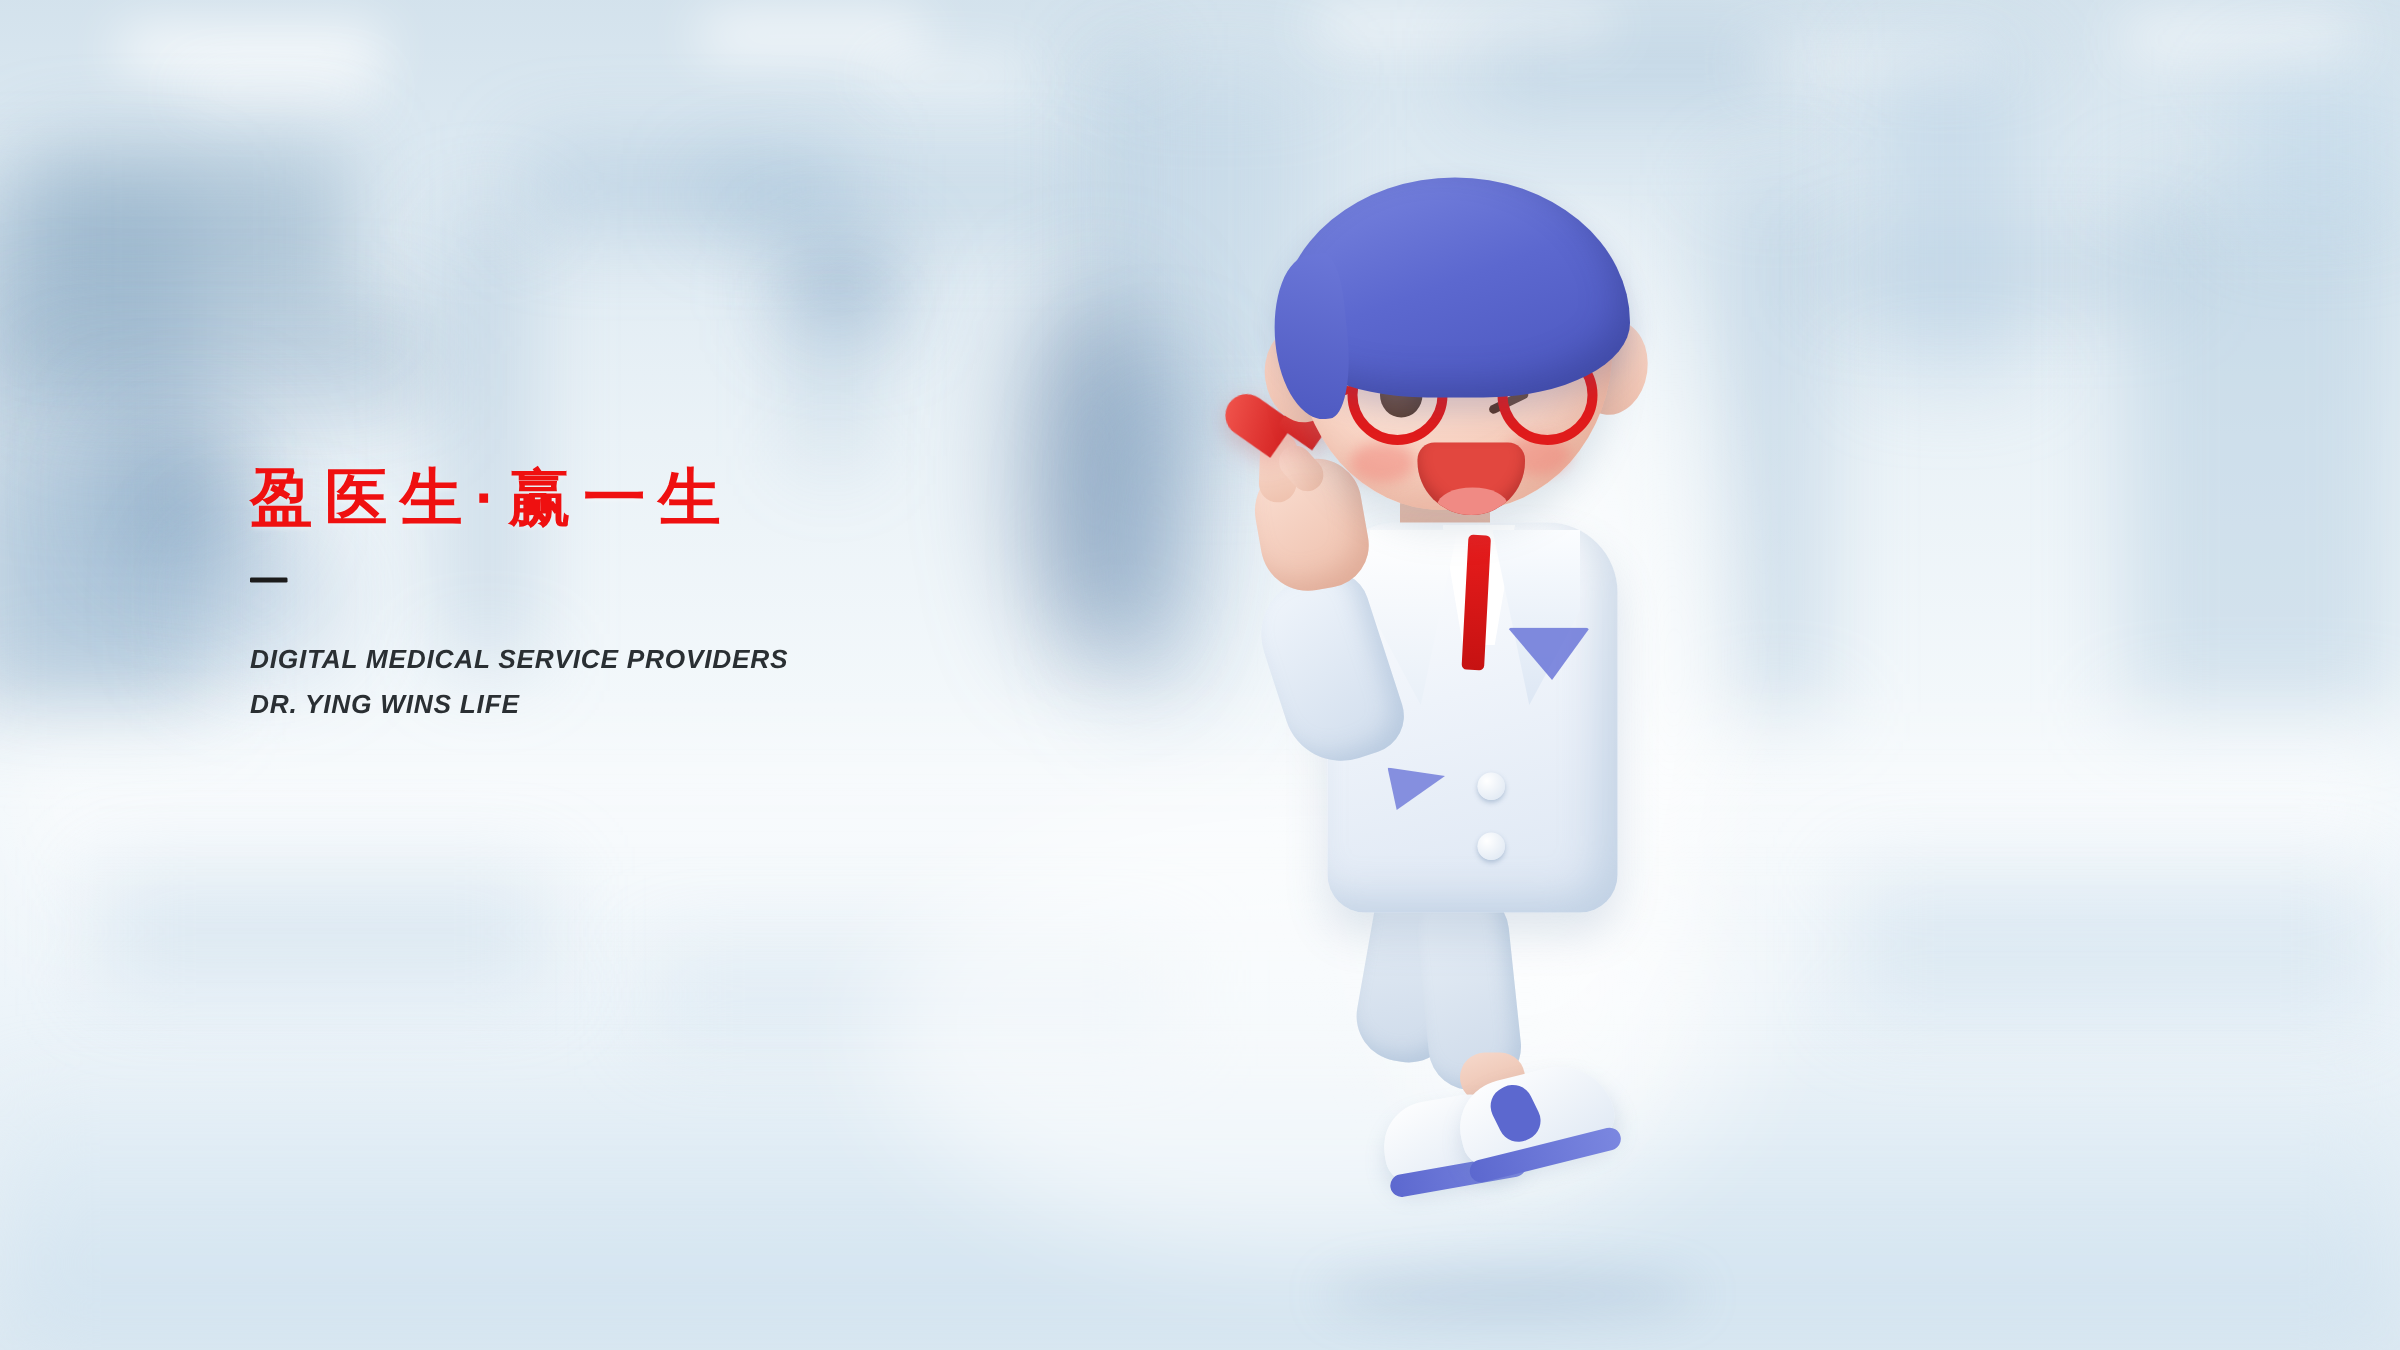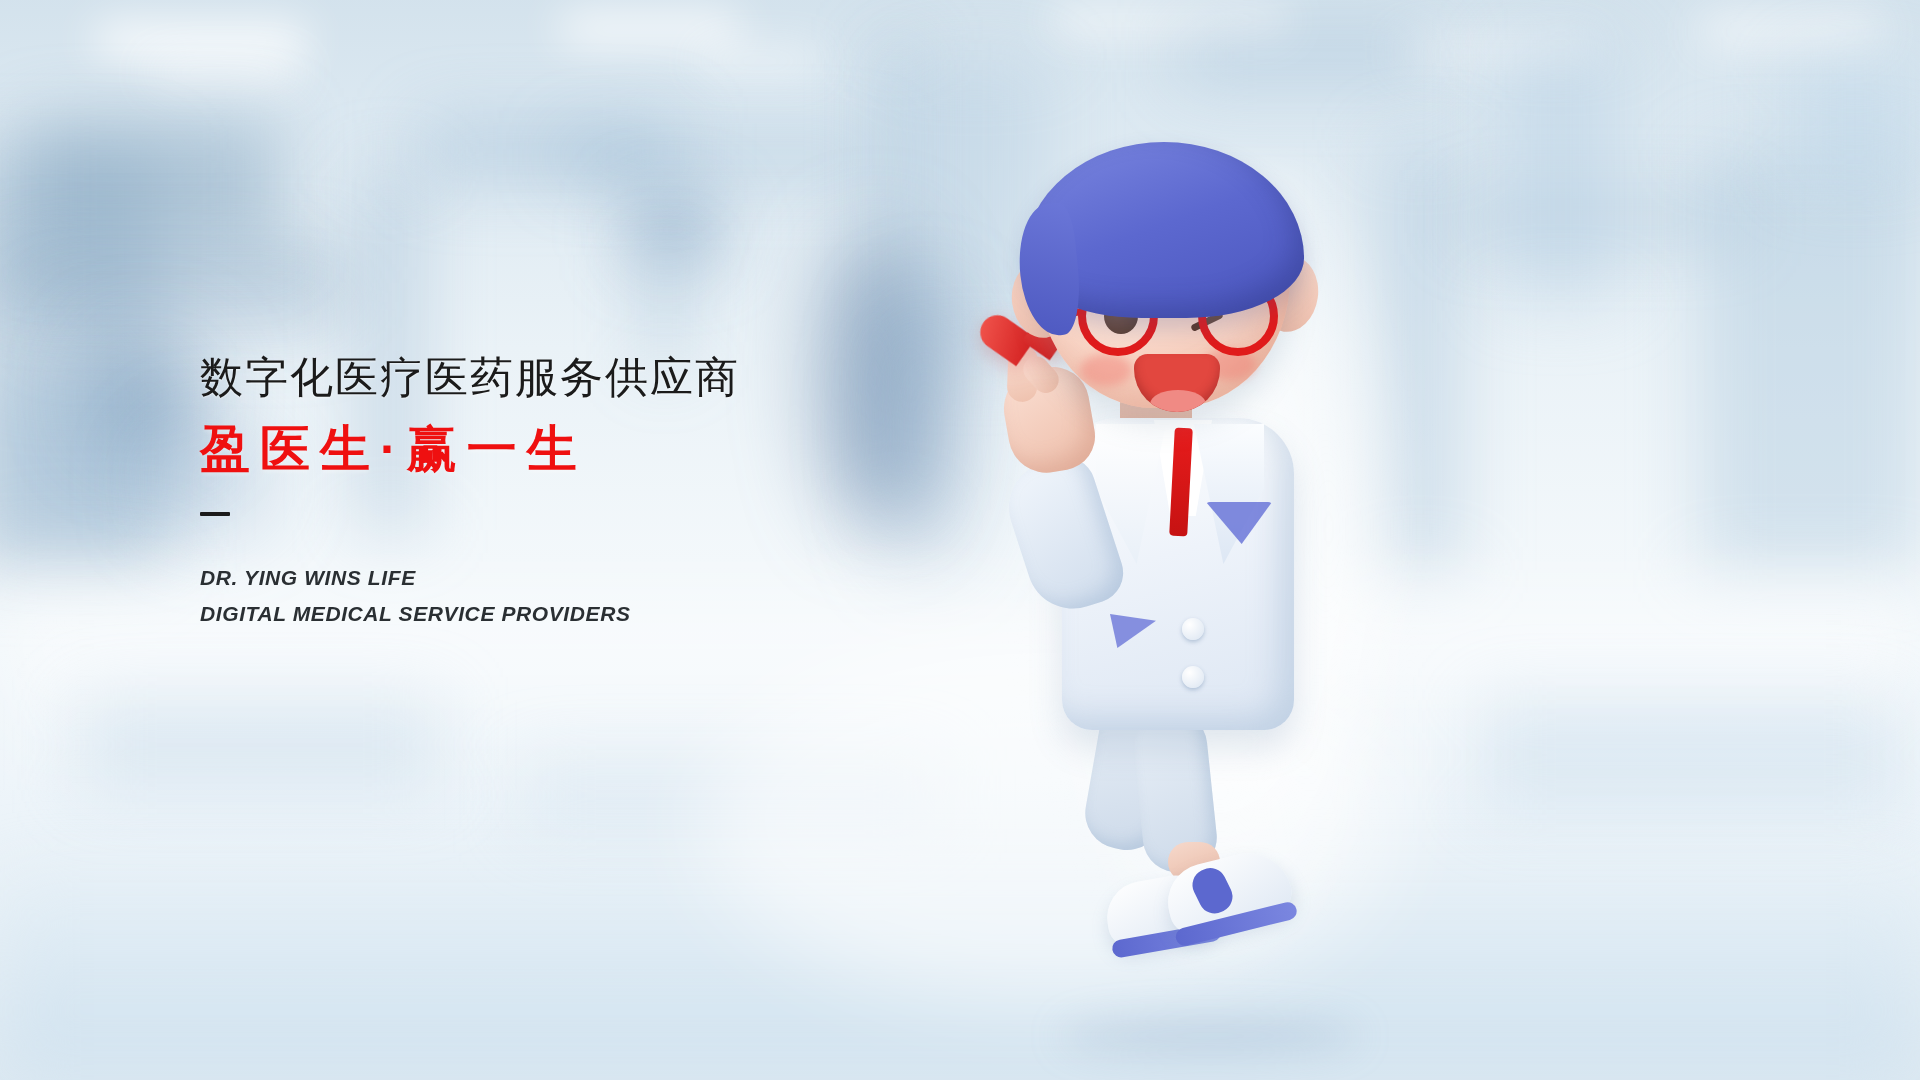--- a/index.html
+++ b/index.html
@@ -297,26 +297,25 @@
 
     <div class="rect" style="left:0px;top:600px;width:1920px;height:200px;background:linear-gradient(180deg,rgba(255,255,255,.65),rgba(255,255,255,0));"></div>
     <div class="rect" style="left:80px;top:700px;width:360px;height:90px;background:rgba(190,212,230,.40);"></div>
     <div class="rect" style="left:520px;top:760px;width:420px;height:70px;background:rgba(200,220,235,.35);"></div>
     <div class="rect" style="left:1480px;top:700px;width:420px;height:110px;background:rgba(190,214,232,.38);"></div>
     <div class="rect" style="left:0px;top:880px;width:1920px;height:200px;background:linear-gradient(180deg,rgba(226,238,246,.6),rgba(205,224,238,.85));"></div>
     <div class="blob" style="left:700px;top:640px;width:700px;height:360px;background:rgba(255,255,255,.55);"></div>
   </div>
 
   <div class="copy">
-    <div class="headline">数字化医疗医药服务供应商</div>
     <div class="title">盈医生·赢一生</div>
     <div class="divider"></div>
     <div class="sub">
+      <div>DIGITAL MEDICAL SERVICE PROVIDERS</div>
       <div>DR. YING WINS LIFE</div>
-      <div>DIGITAL MEDICAL SERVICE PROVIDERS</div>
     </div>
   </div>
 
   <div class="character">
     <div class="ch-glow"></div>
 
     <div class="leg back"></div>
     <div class="leg front"></div>
     <div class="ankle"></div>
     <div class="shoe back">

